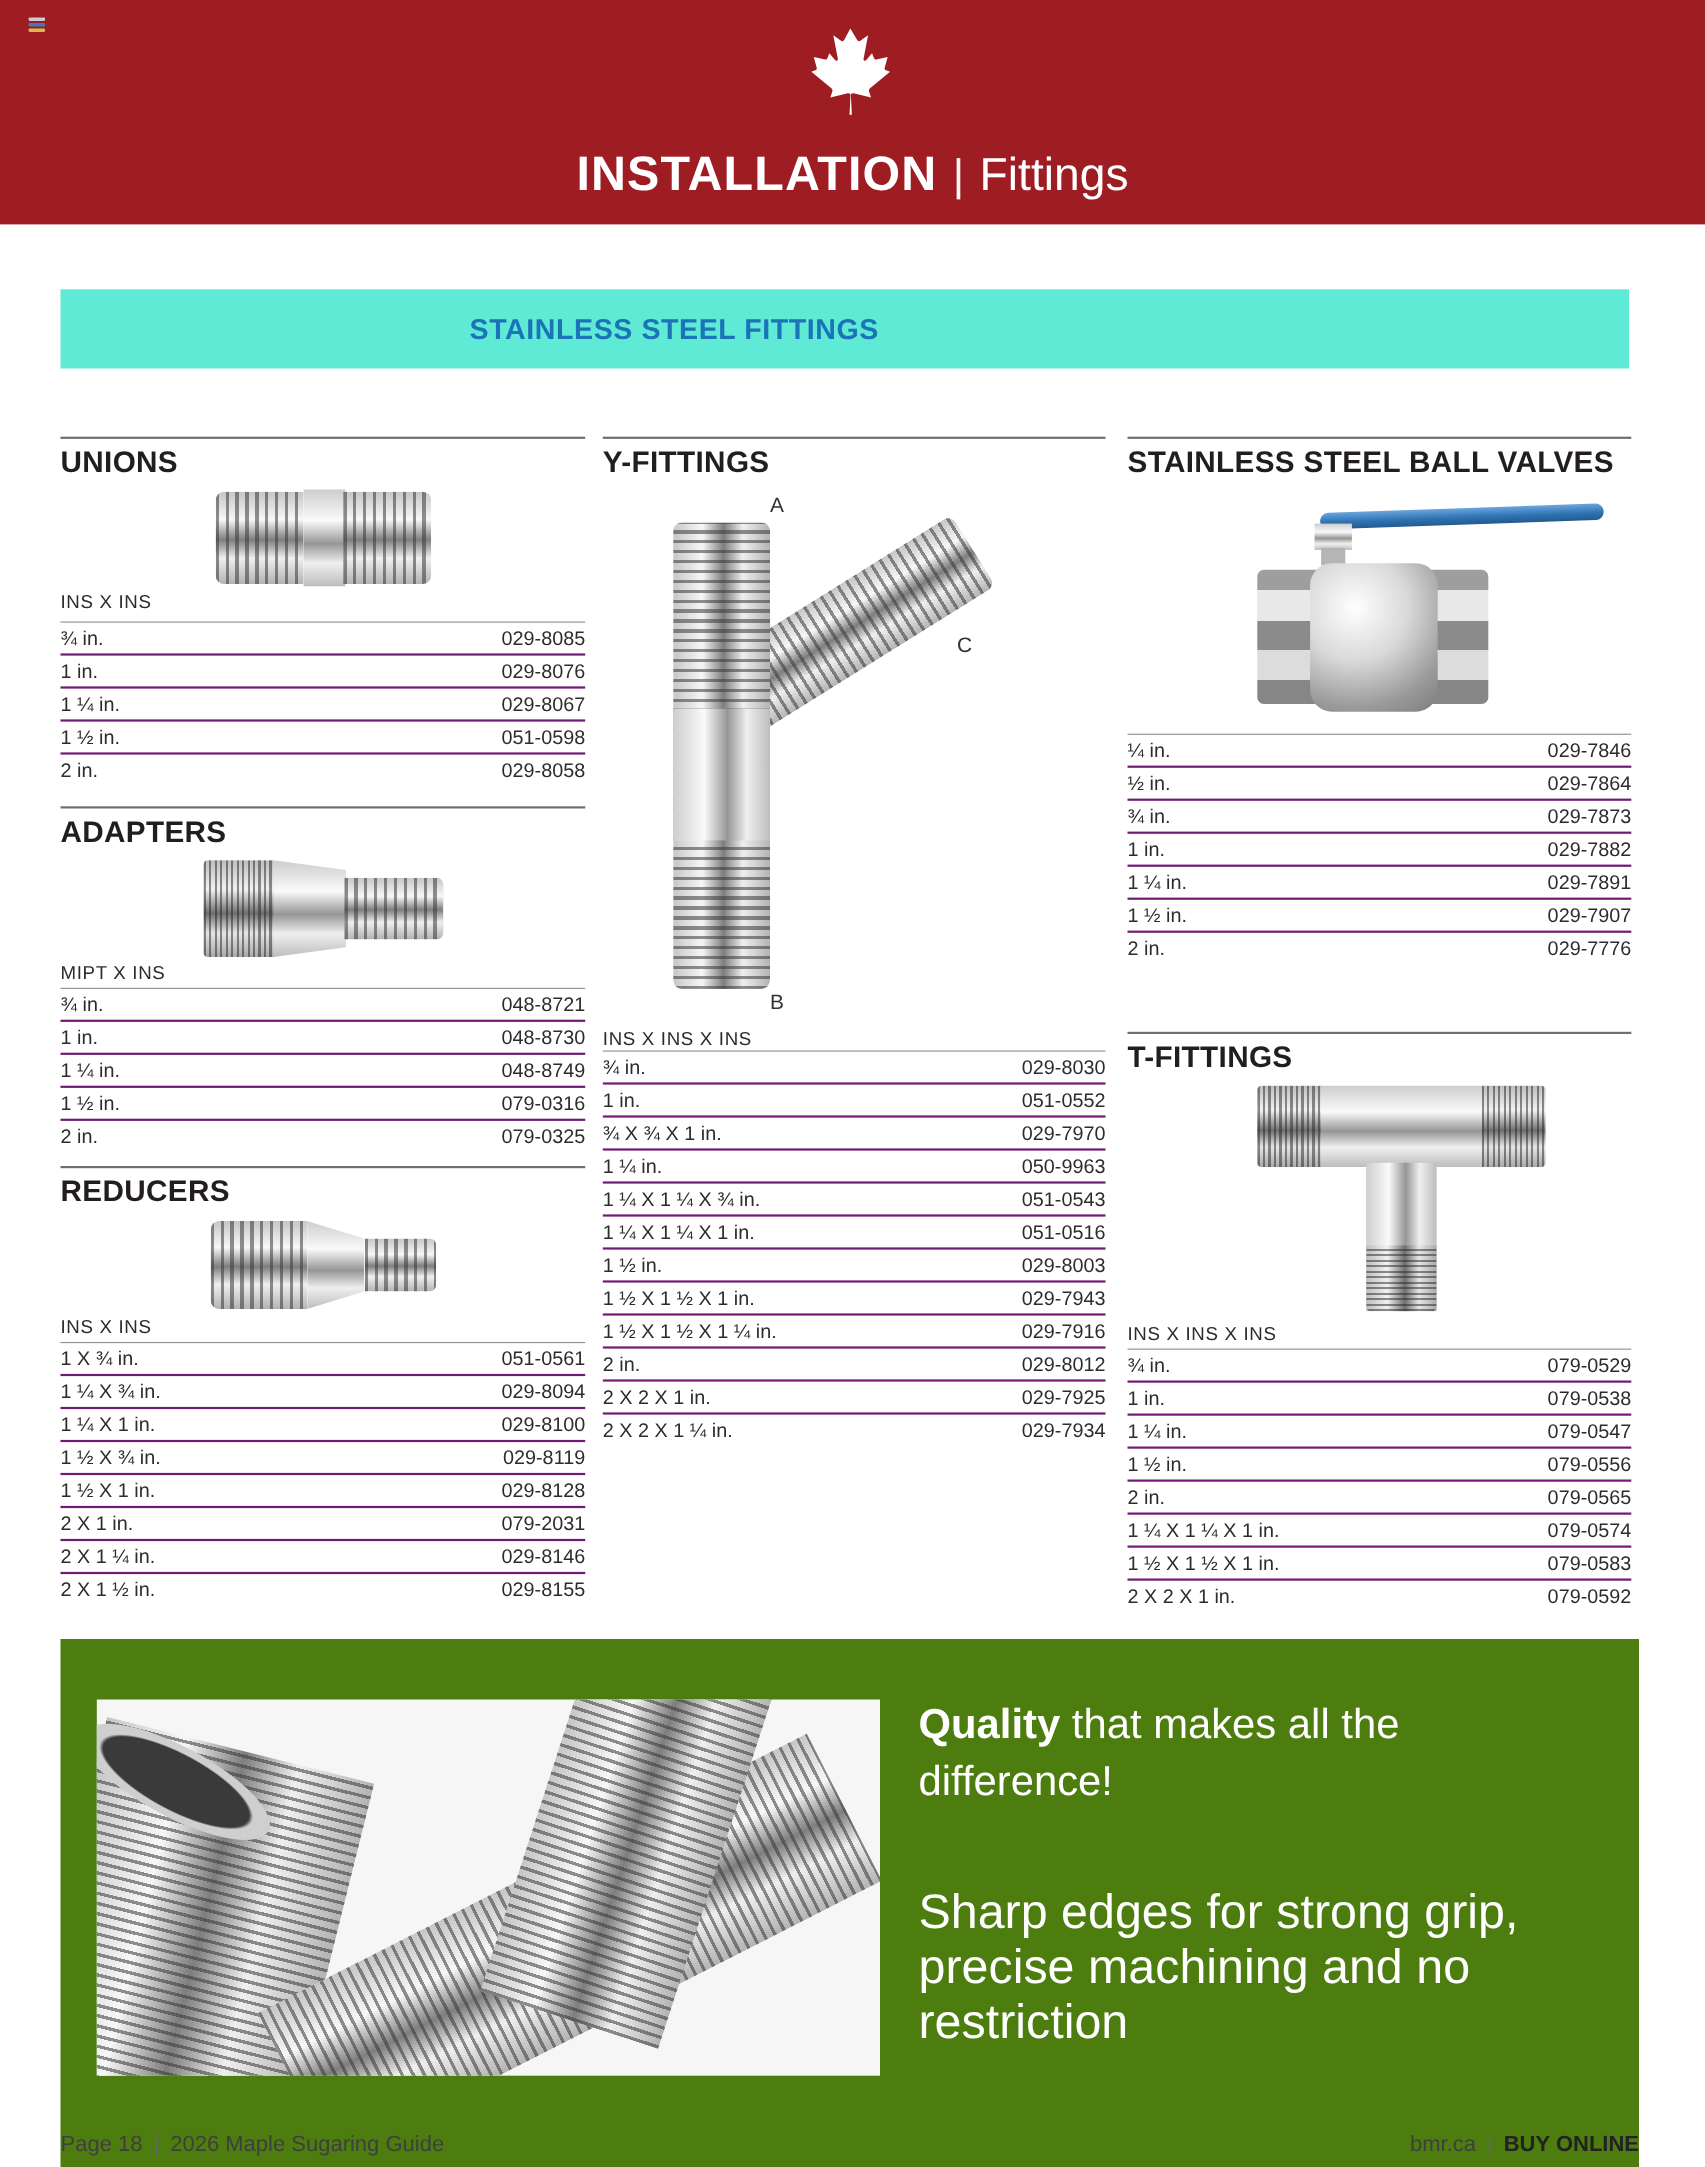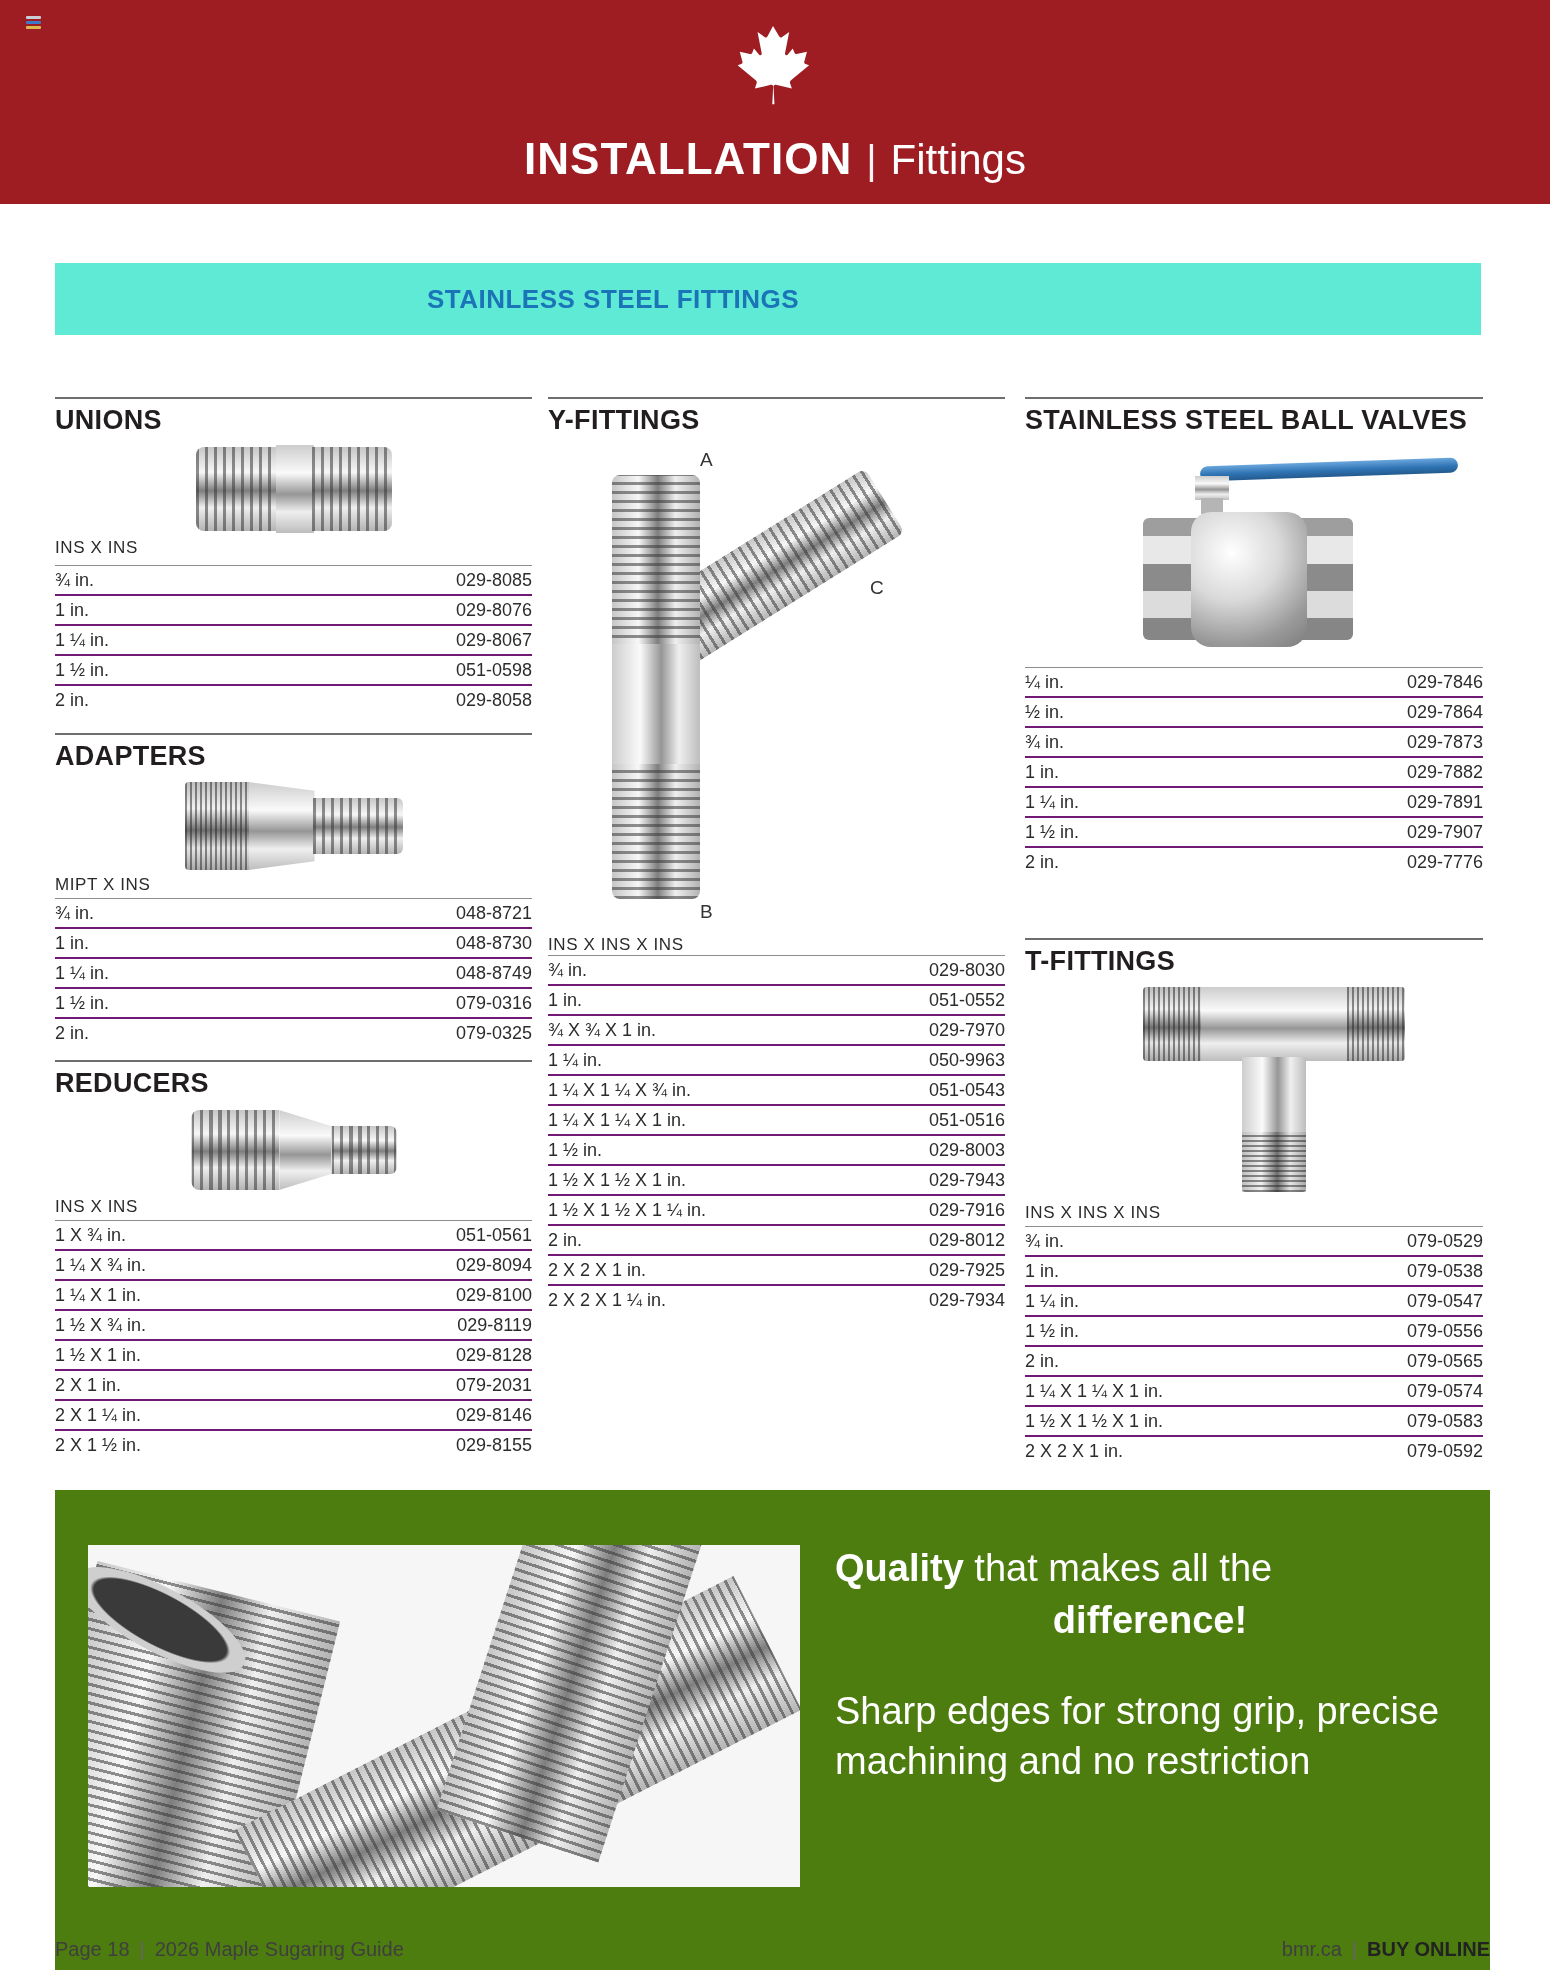--- a/index.html
+++ b/index.html
@@ -81,22 +81,22 @@
   .promo{position:absolute;left:55px;top:1490px;width:1435px;height:540px;background:#4d7c0f;}
   .promo-photo{position:absolute;left:33px;top:55px;width:712px;height:342px;background:#f6f6f6;overflow:hidden;}
   .pp1{position:absolute;left:-45px;top:40px;width:250px;height:420px;transform:rotate(14deg);}
   .pp2{position:absolute;left:150px;top:150px;width:560px;height:150px;transform:rotate(-27deg);}
   .pp3{position:absolute;left:400px;top:-60px;width:170px;height:360px;transform:rotate(18deg);}
   .pp-mouth{position:absolute;left:-20px;top:10px;width:190px;height:64px;border-radius:50%;transform:rotate(14deg);
             background:radial-gradient(ellipse at 50% 50%,#3a3a3a 0 55%,#cfcfcf 58% 74%,#e8e8e8 78%);}
   .promo-text{position:absolute;left:780px;top:52px;width:630px;color:#ffffff;}
   .promo-h{font-size:38px;line-height:52px;font-weight:400;}
   .promo-h .bold{font-weight:700;}
-  .promo-h .line2{display:block;font-weight:700;text-align:center;}
-  .promo-body{margin-top:40px;font-size:38px;line-height:50px;font-weight:400;}
+  .promo-h .line2{display:block;font-weight:400;}
+  .promo-body{margin-top:68px;font-size:44px;line-height:50px;font-weight:400;}
 
   
   .footer-left{position:absolute;left:55px;top:1938px;font-size:20px;color:#3f3f3f;}
   .footer-right{position:absolute;right:60px;top:1938px;font-size:20px;color:#3f3f3f;cursor:pointer;}
   .footer-right .cta{font-weight:700;color:#222;}
   .fsep{margin:0 10px;color:#666;}
 </style>
 </head>
 <body>
 

